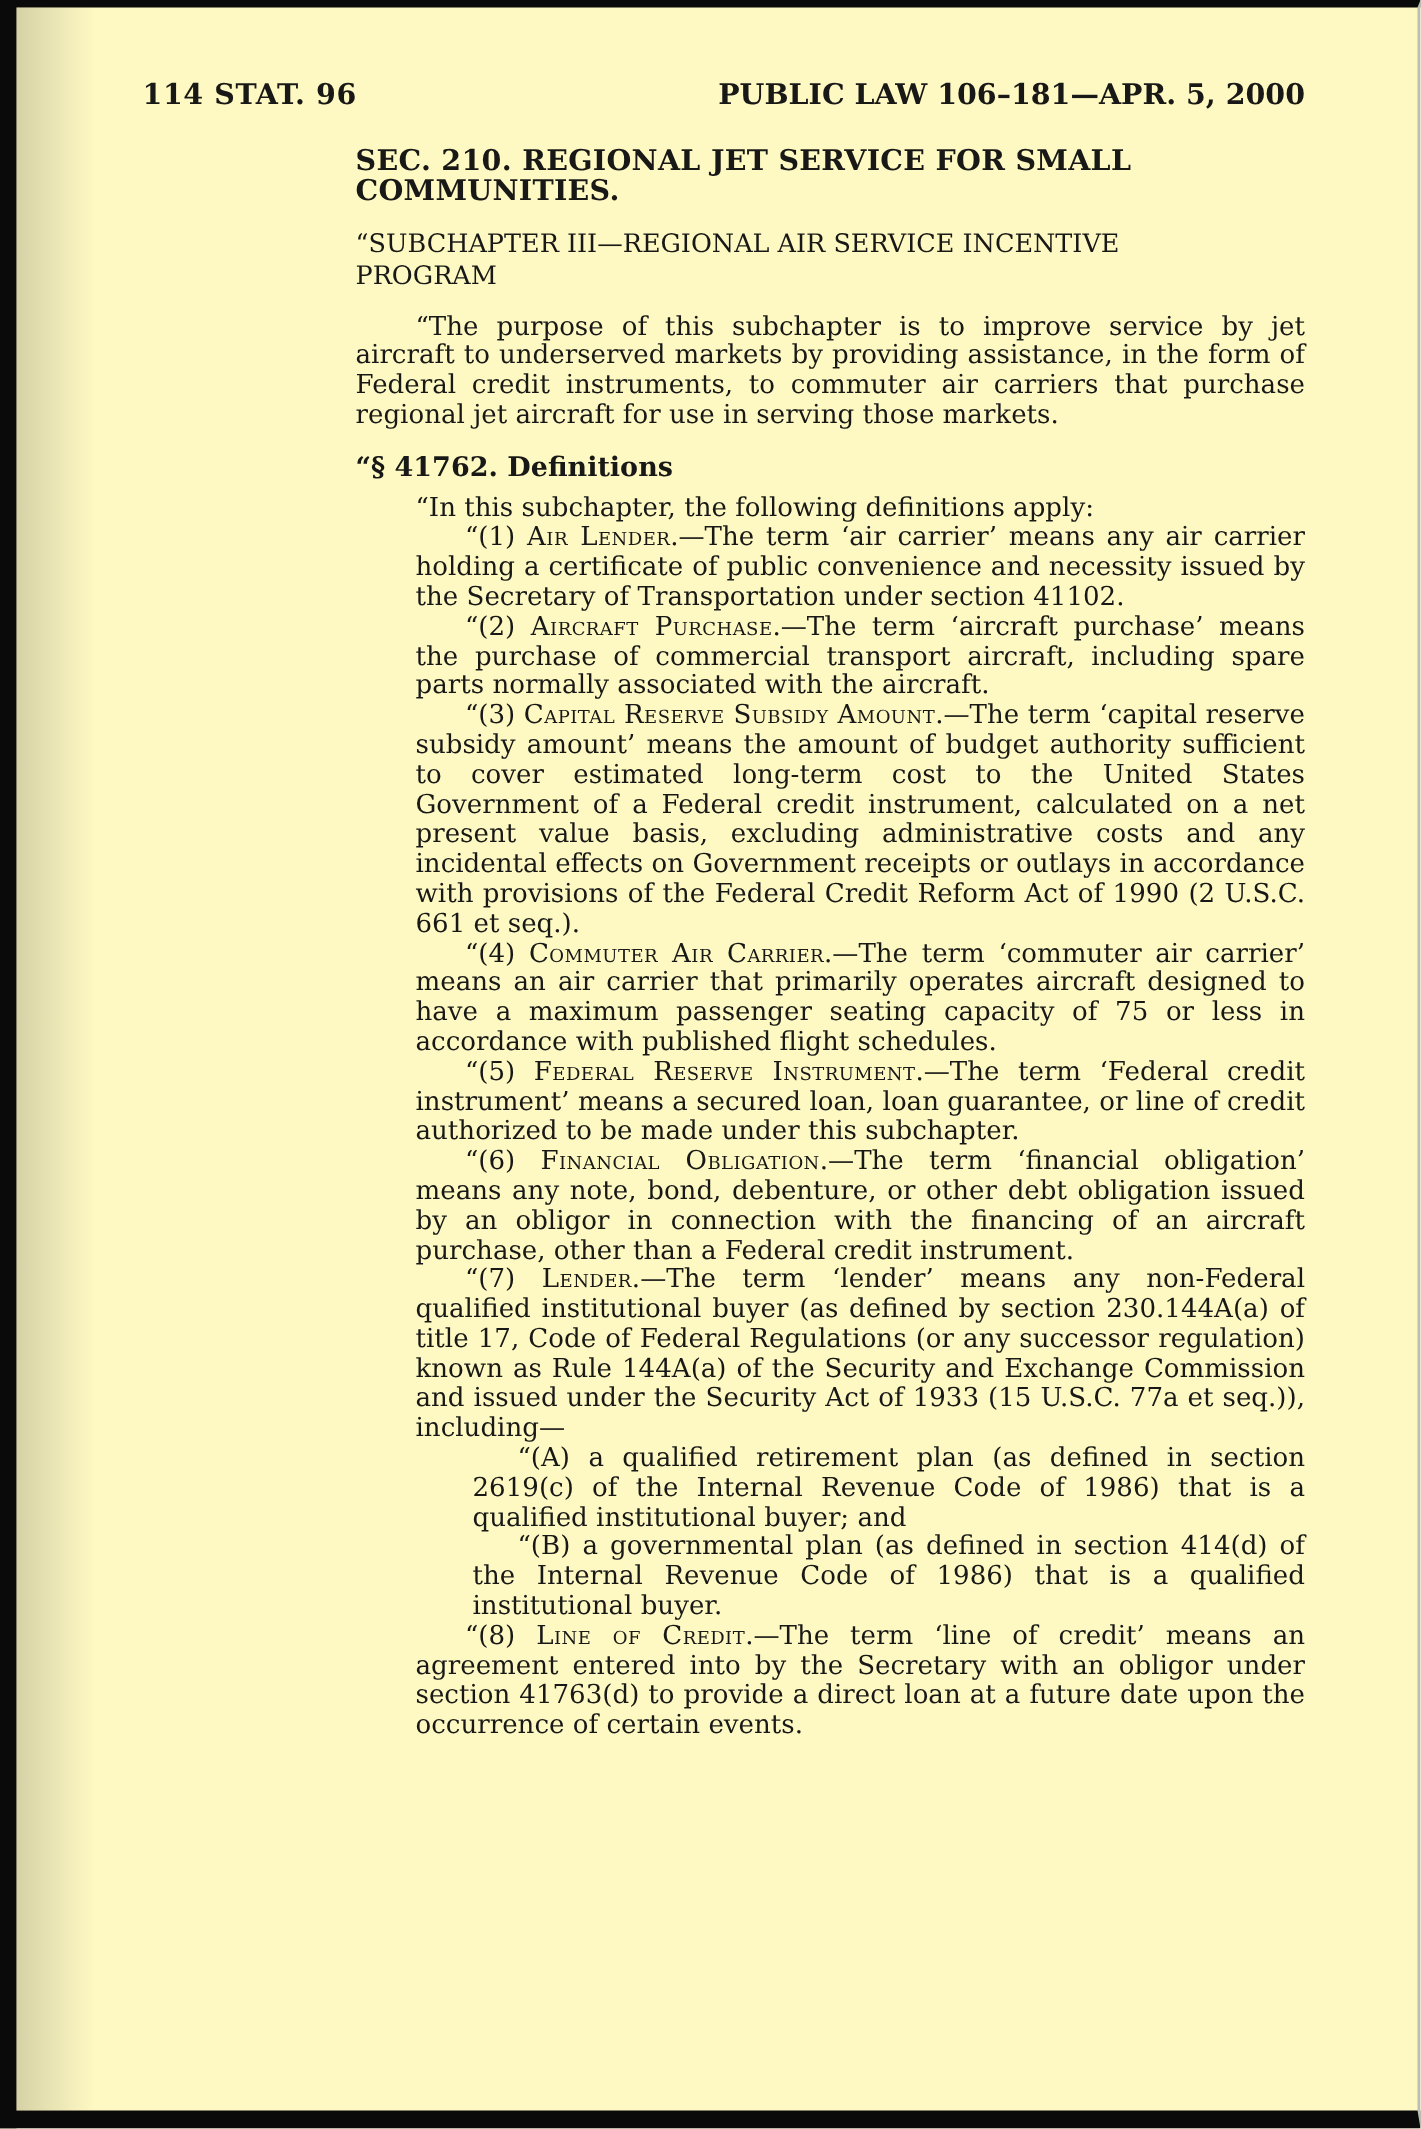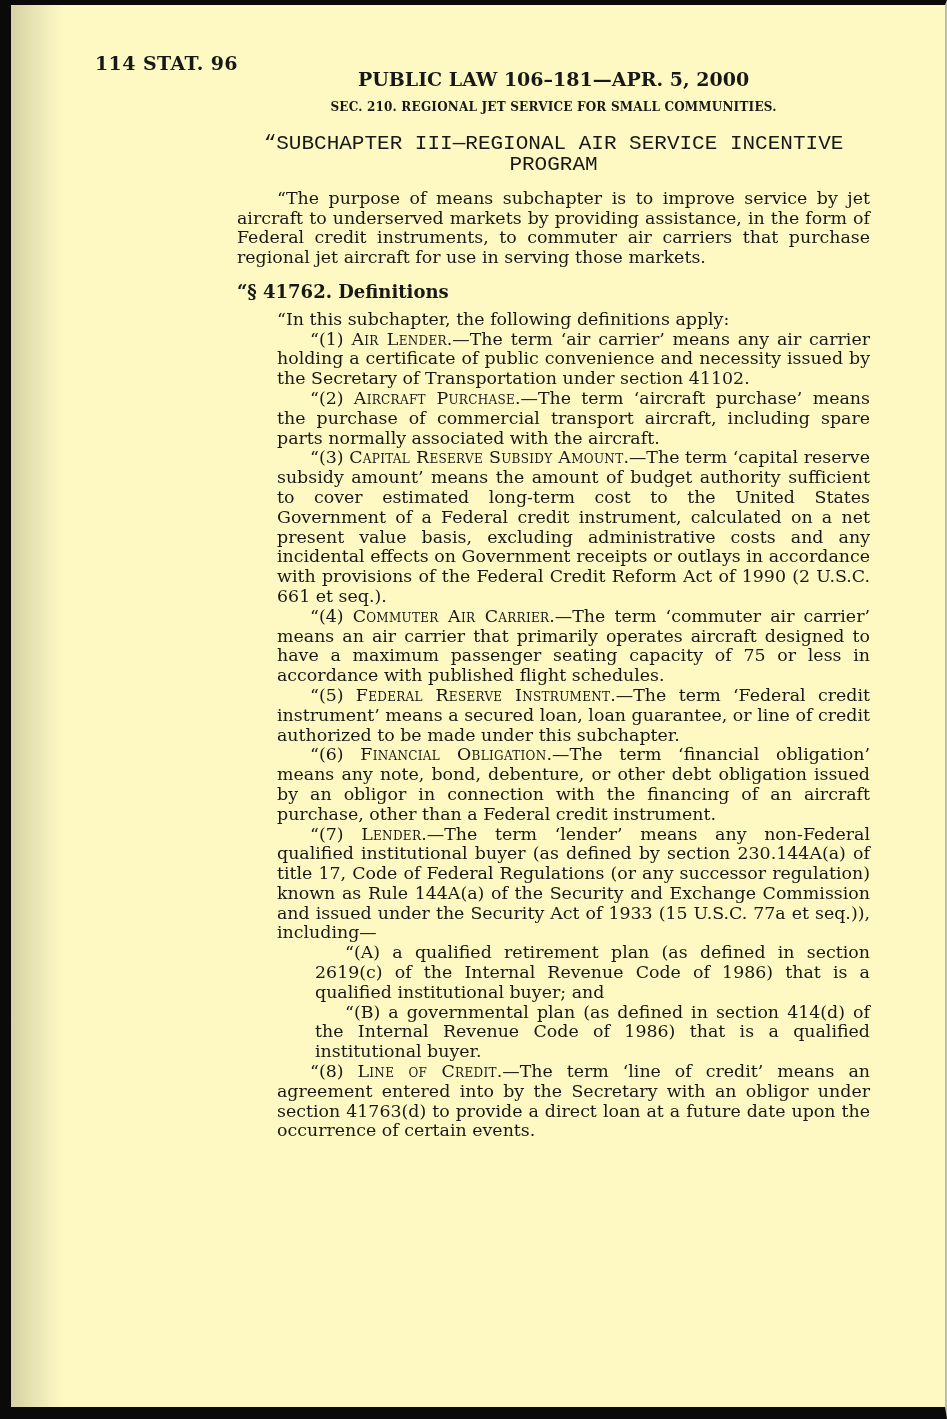--- a/index.html
+++ b/index.html
@@ -22,40 +22,39 @@
     pointer-events:none;
   }
   .content{position:absolute;left:84px;top:47px;width:786px;}
   .page-header{position:relative;height:28px;margin-bottom:18px;}
   .stat-number{
     position:absolute;left:0;top:0;
     font-weight:bold;font-size:19px;letter-spacing:0.4px;white-space:nowrap;
   }
   .law-title{
     position:absolute;left:142px;top:0;width:633px;
-    text-align:center;font-weight:bold;font-size:19px;white-space:nowrap;margin-top:16px;
+    text-align:right;font-weight:bold;font-size:19px;white-space:nowrap;
   }
   .body-col{
     margin-left:142px;width:633px;
     text-align:justify;
     font-size:17.4px;line-height:19.8px;
   }
   .body-col p{margin:0;}
   .sechead{
-    font-size:12px;font-weight:bold;letter-spacing:0.2px;
-    text-align:center;margin:0 0 6px 0;text-indent:0;
+    font-size:19px;font-weight:bold;letter-spacing:0.2px;
+    text-align:left;margin:0 0 6px 0;text-indent:0;
   }
   .p0{text-indent:40px;}
   .p1{margin-left:40px !important;text-indent:33px;}
   .p2{margin-left:78px !important;text-indent:30px;}
   .center{
-    text-align:center;white-space:pre-line;text-indent:0;
-    font-size:21px;line-height:21.5px;
+    white-space:pre-line;text-indent:0;
+    font-size:17px;line-height:21.5px;
     margin:15px 0 13px 0 !important;
-    font-family:Liberation Mono, monospace;
   }
   .title{
     font-weight:bold;text-indent:0;font-size:18px;
     margin:14px 0 8px 0 !important;
   }
   .sc{font-variant:small-caps;letter-spacing:0.3px;}
 </style>
 </head>
 <body>
 
@@ -63,21 +62,21 @@
   <div class="scan-shade"></div>
   <div class="content">
     <div class="page-header">
       <div class="stat-number">114 STAT. 96</div>
       <div class="law-title">PUBLIC LAW 106–181—APR. 5, 2000</div>
     </div>
     <div class="body-col">
         <p class="sechead"><span>SEC. 210. REGIONAL JET SERVICE FOR SMALL COMMUNITIES.</span></p>
         <p class="center"><span>“SUBCHAPTER III—REGIONAL AIR SERVICE INCENTIVE
 PROGRAM</span></p>
-        <p class="p0"><span>“The purpose of means subchapter is to improve service by jet aircraft to underserved markets by providing assistance, in the form of Federal credit instruments, to commuter air carriers that purchase regional jet aircraft for use in serving those markets.</span></p>
+        <p class="p0"><span>“The purpose of this subchapter is to improve service by jet aircraft to underserved markets by providing assistance, in the form of Federal credit instruments, to commuter air carriers that purchase regional jet aircraft for use in serving those markets.</span></p>
         <p class="title"><span>“§ 41762. Definitions</span></p>
         <p class="p0"><span>“In this subchapter, the following definitions apply:</span></p>
         <p class="p1"><span>“(1) </span><span class="sc">Air Lender</span><span>.—The term ‘air carrier’ means any air carrier holding a certificate of public convenience and necessity issued by the Secretary of Transportation under section 41102.</span></p>
         <p class="p1"><span>“(2) </span><span class="sc">Aircraft Purchase</span><span>.—The term ‘aircraft purchase’ means the purchase of commercial transport aircraft, including spare parts normally associated with the aircraft.</span></p>
         <p class="p1"><span>“(3) </span><span class="sc">Capital Reserve Subsidy Amount</span><span>.—The term ‘capital reserve subsidy amount’ means the amount of budget authority sufficient to cover estimated long-term cost to the United States Government of a Federal credit instrument, calculated on a net present value basis, excluding administrative costs and any incidental effects on Government receipts or outlays in accordance with provisions of the Federal Credit Reform Act of 1990 (2 U.S.C. 661 et seq.).</span></p>
         <p class="p1"><span>“(4) </span><span class="sc">Commuter Air Carrier</span><span>.—The term ‘commuter air carrier’ means an air carrier that primarily operates aircraft designed to have a maximum passenger seating capacity of 75 or less in accordance with published flight schedules.</span></p>
         <p class="p1"><span>“(5) </span><span class="sc">Federal Reserve Instrument</span><span>.—The term ‘Federal credit instrument’ means a secured loan, loan guarantee, or line of credit authorized to be made under this subchapter.</span></p>
         <p class="p1"><span>“(6) </span><span class="sc">Financial Obligation</span><span>.—The term ‘financial obligation’ means any note, bond, debenture, or other debt obligation issued by an obligor in connection with the financing of an aircraft purchase, other than a Federal credit instrument.</span></p>
         <p class="p1"><span>“(7) </span><span class="sc">Lender</span><span>.—The term ‘lender’ means any non-Federal qualified institutional buyer (as defined by section 230.144A(a) of title 17, Code of Federal Regulations (or any successor regulation) known as Rule 144A(a) of the Security and Exchange Commission and issued under the Security Act of 1933 (15 U.S.C. 77a et seq.)), including—</span></p>
         <p class="p2"><span>“(A) a qualified retirement plan (as defined in section 2619(c) of the Internal Revenue Code of 1986) that is a qualified institutional buyer; and</span></p>

